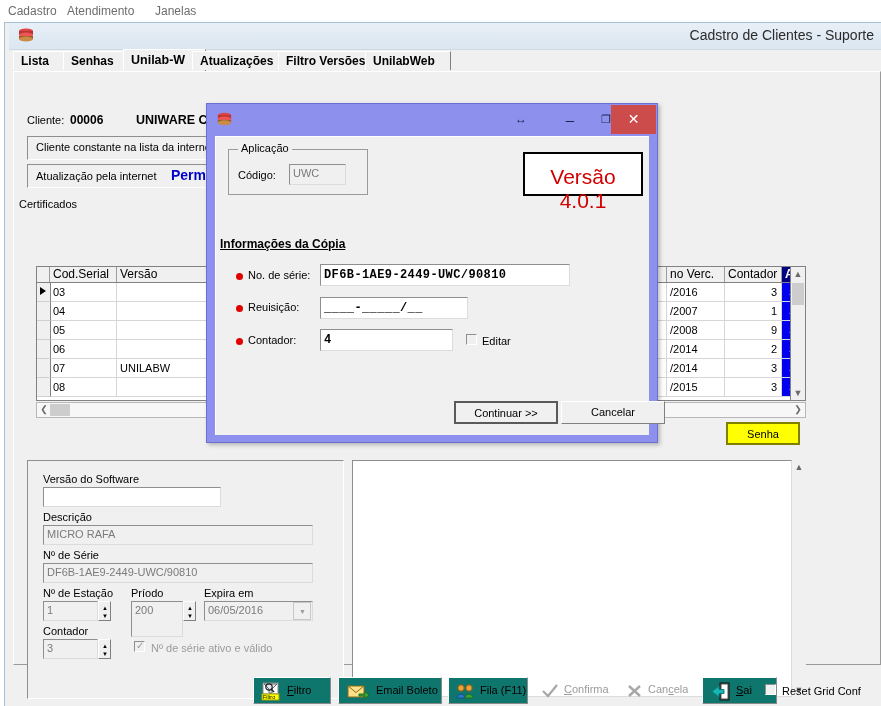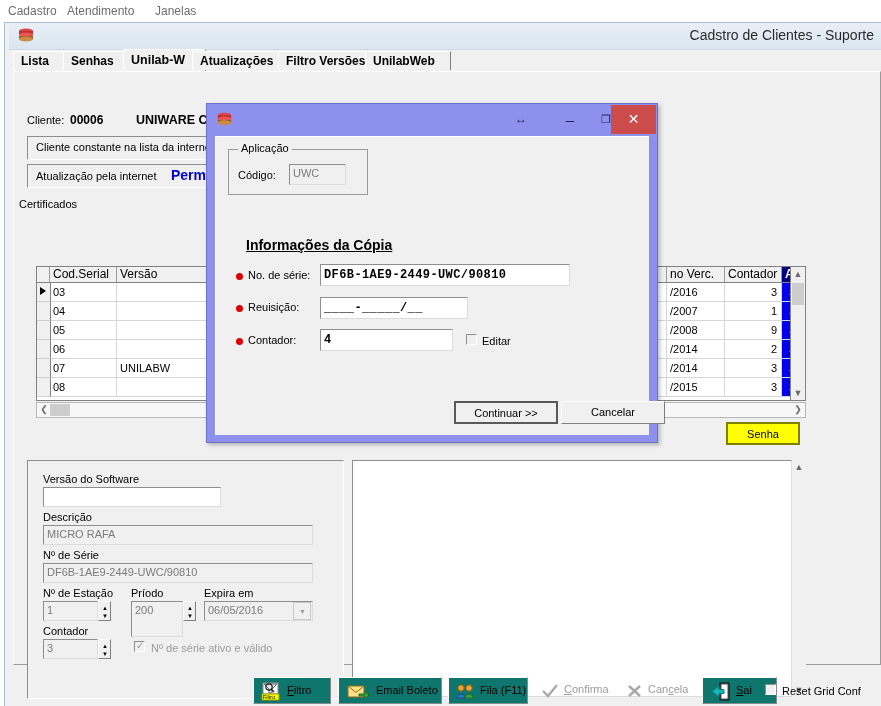--- a/index.html
+++ b/index.html
@@ -391,22 +391,25 @@
       <div class="closebtn">✕</div>
     </div>
 
     <div class="dlgbody">
 
       <div class="grpbox" style="left:12px;top:12px;width:140px;height:46px"></div>
       <div class="grplbl" style="left:22px;top:5px">Aplicação</div>
       <div class="lbl" style="left:22px;top:32px">Código:</div>
       <div class="txtbox dis" style="left:73px;top:27px;width:57px;height:21px">UWC</div>
 
-
-      <div class="lbl lbl-b under" style="left:30px;top:100px;font-size:14px">Informações da Cópia</div>
+      <div class="vbox" style="left:307px;top:15px;width:120px;height:44px">
+        <div class="vt">Versão 4.0.1</div>
+      </div>
+
+      <div class="lbl lbl-b under" style="left:4px;top:100px;font-size:12px">Informações da Cópia</div>
 
       <div class="bullet" style="left:20px;top:136px"></div>
       <div class="lbl" style="left:32px;top:132px">No. de série:</div>
       <div class="txtbox mono" style="left:104px;top:127px;width:250px;height:22px;font-size:12px;padding-top:3px">DF6B-1AE9-2449-UWC/90810</div>
 
       <div class="bullet" style="left:20px;top:168px"></div>
       <div class="lbl" style="left:32px;top:164px">Reuisição:</div>
       <div class="txtbox mono" style="left:104px;top:160px;width:148px;height:22px;font-size:12px;padding-top:3px">____-_____/__</div>
 
       <div class="bullet" style="left:20px;top:201px"></div>

